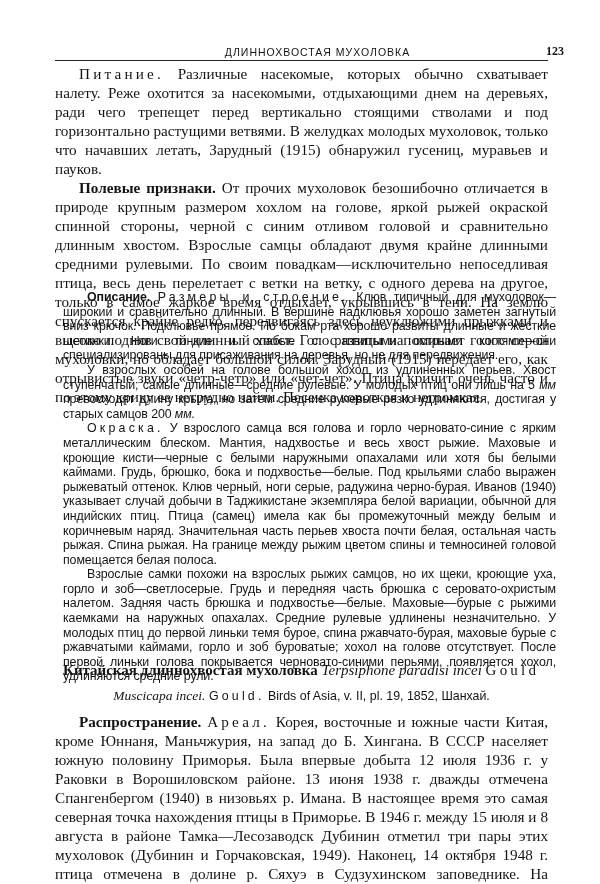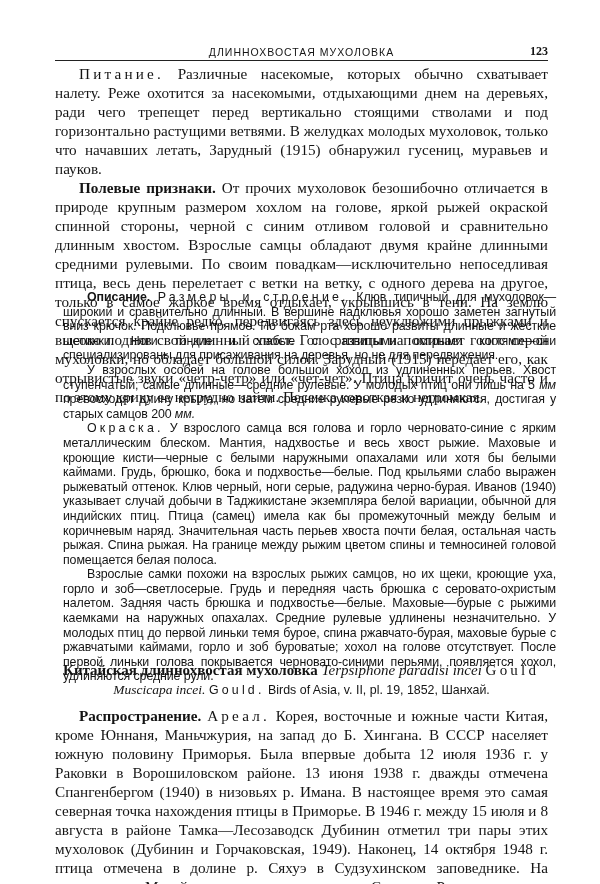--- a/index.html
+++ b/index.html
@@ -1,33 +1,33 @@
 <!DOCTYPE html>
 <html><head>
 <meta charset="utf-8">
 <style>
   html, body { margin: 0; padding: 0; background: #ffffff; }
   body { width: 600px; height: 884px; position: relative; overflow: hidden; color: #141414; }
   .page { position: absolute; left: 55px; top: 0; width: 493px; }
-  .running-head { position: absolute; top: 44px; left: 0; width: 493px; height: 16px; font-family: "Liberation Serif", serif; }
+  .running-head { position: absolute; top: 44px; left: 16px; width: 493px; height: 16px; font-family: "Liberation Serif", serif; }
   .running-title { position: absolute; left: 0; right: 0; text-align: center; font-size: 10.5px; letter-spacing: 1px; top: 2px; font-family: "Liberation Sans", sans-serif; }
   .page-number { position: absolute; right: 0; top: 0; font-size: 12px; font-weight: bold; }
   .head-rule { position: absolute; top: 60px; left: 0; width: 493px; height: 0; border-top: 1.5px solid #222; }
   .text { font-family: "Liberation Serif", serif; text-align: justify; }
   .big { font-size: 15.2px; line-height: 19px; }
   .small { font-size: 12.4px; line-height: 14.6px; font-family: "Liberation Sans", sans-serif; letter-spacing: -0.1px; }
   .para { margin: 0; text-indent: 24px; hyphens: auto; }
   .spaced { letter-spacing: 3.2px; }
   .b { font-weight: bold; }
   .i { font-style: italic; }
   #s1 { position: absolute; top: 64px; left: 0; width: 493px; }
   #s2 { position: absolute; top: 290px; left: 0; width: 493px; margin-left: 8px; }
   #s3 { position: absolute; top: 661px; left: 0; width: 493px; }
   .species-title { margin: 0; text-align: left; font-size: 15px; line-height: 19px; padding-left: 8px; }
-  .synonym { margin: 2px 0 8px 0; text-align: center; font-size: 12.4px; line-height: 16px; font-family: "Liberation Sans", sans-serif; }
+  .synonym { margin: 8px 0 8px 0; text-align: center; font-size: 12.4px; line-height: 16px; font-family: "Liberation Sans", sans-serif; }
   .synonym .i { font-family: "Liberation Serif", serif; font-size: 13.5px; }
 </style>
 </head>
 <body>
 
 <div class="page">
 
   <div class="running-head">
     <span class="running-title">ДЛИННОХВОСТАЯ МУХОЛОВКА</span>
     <span class="page-number">123</span>

